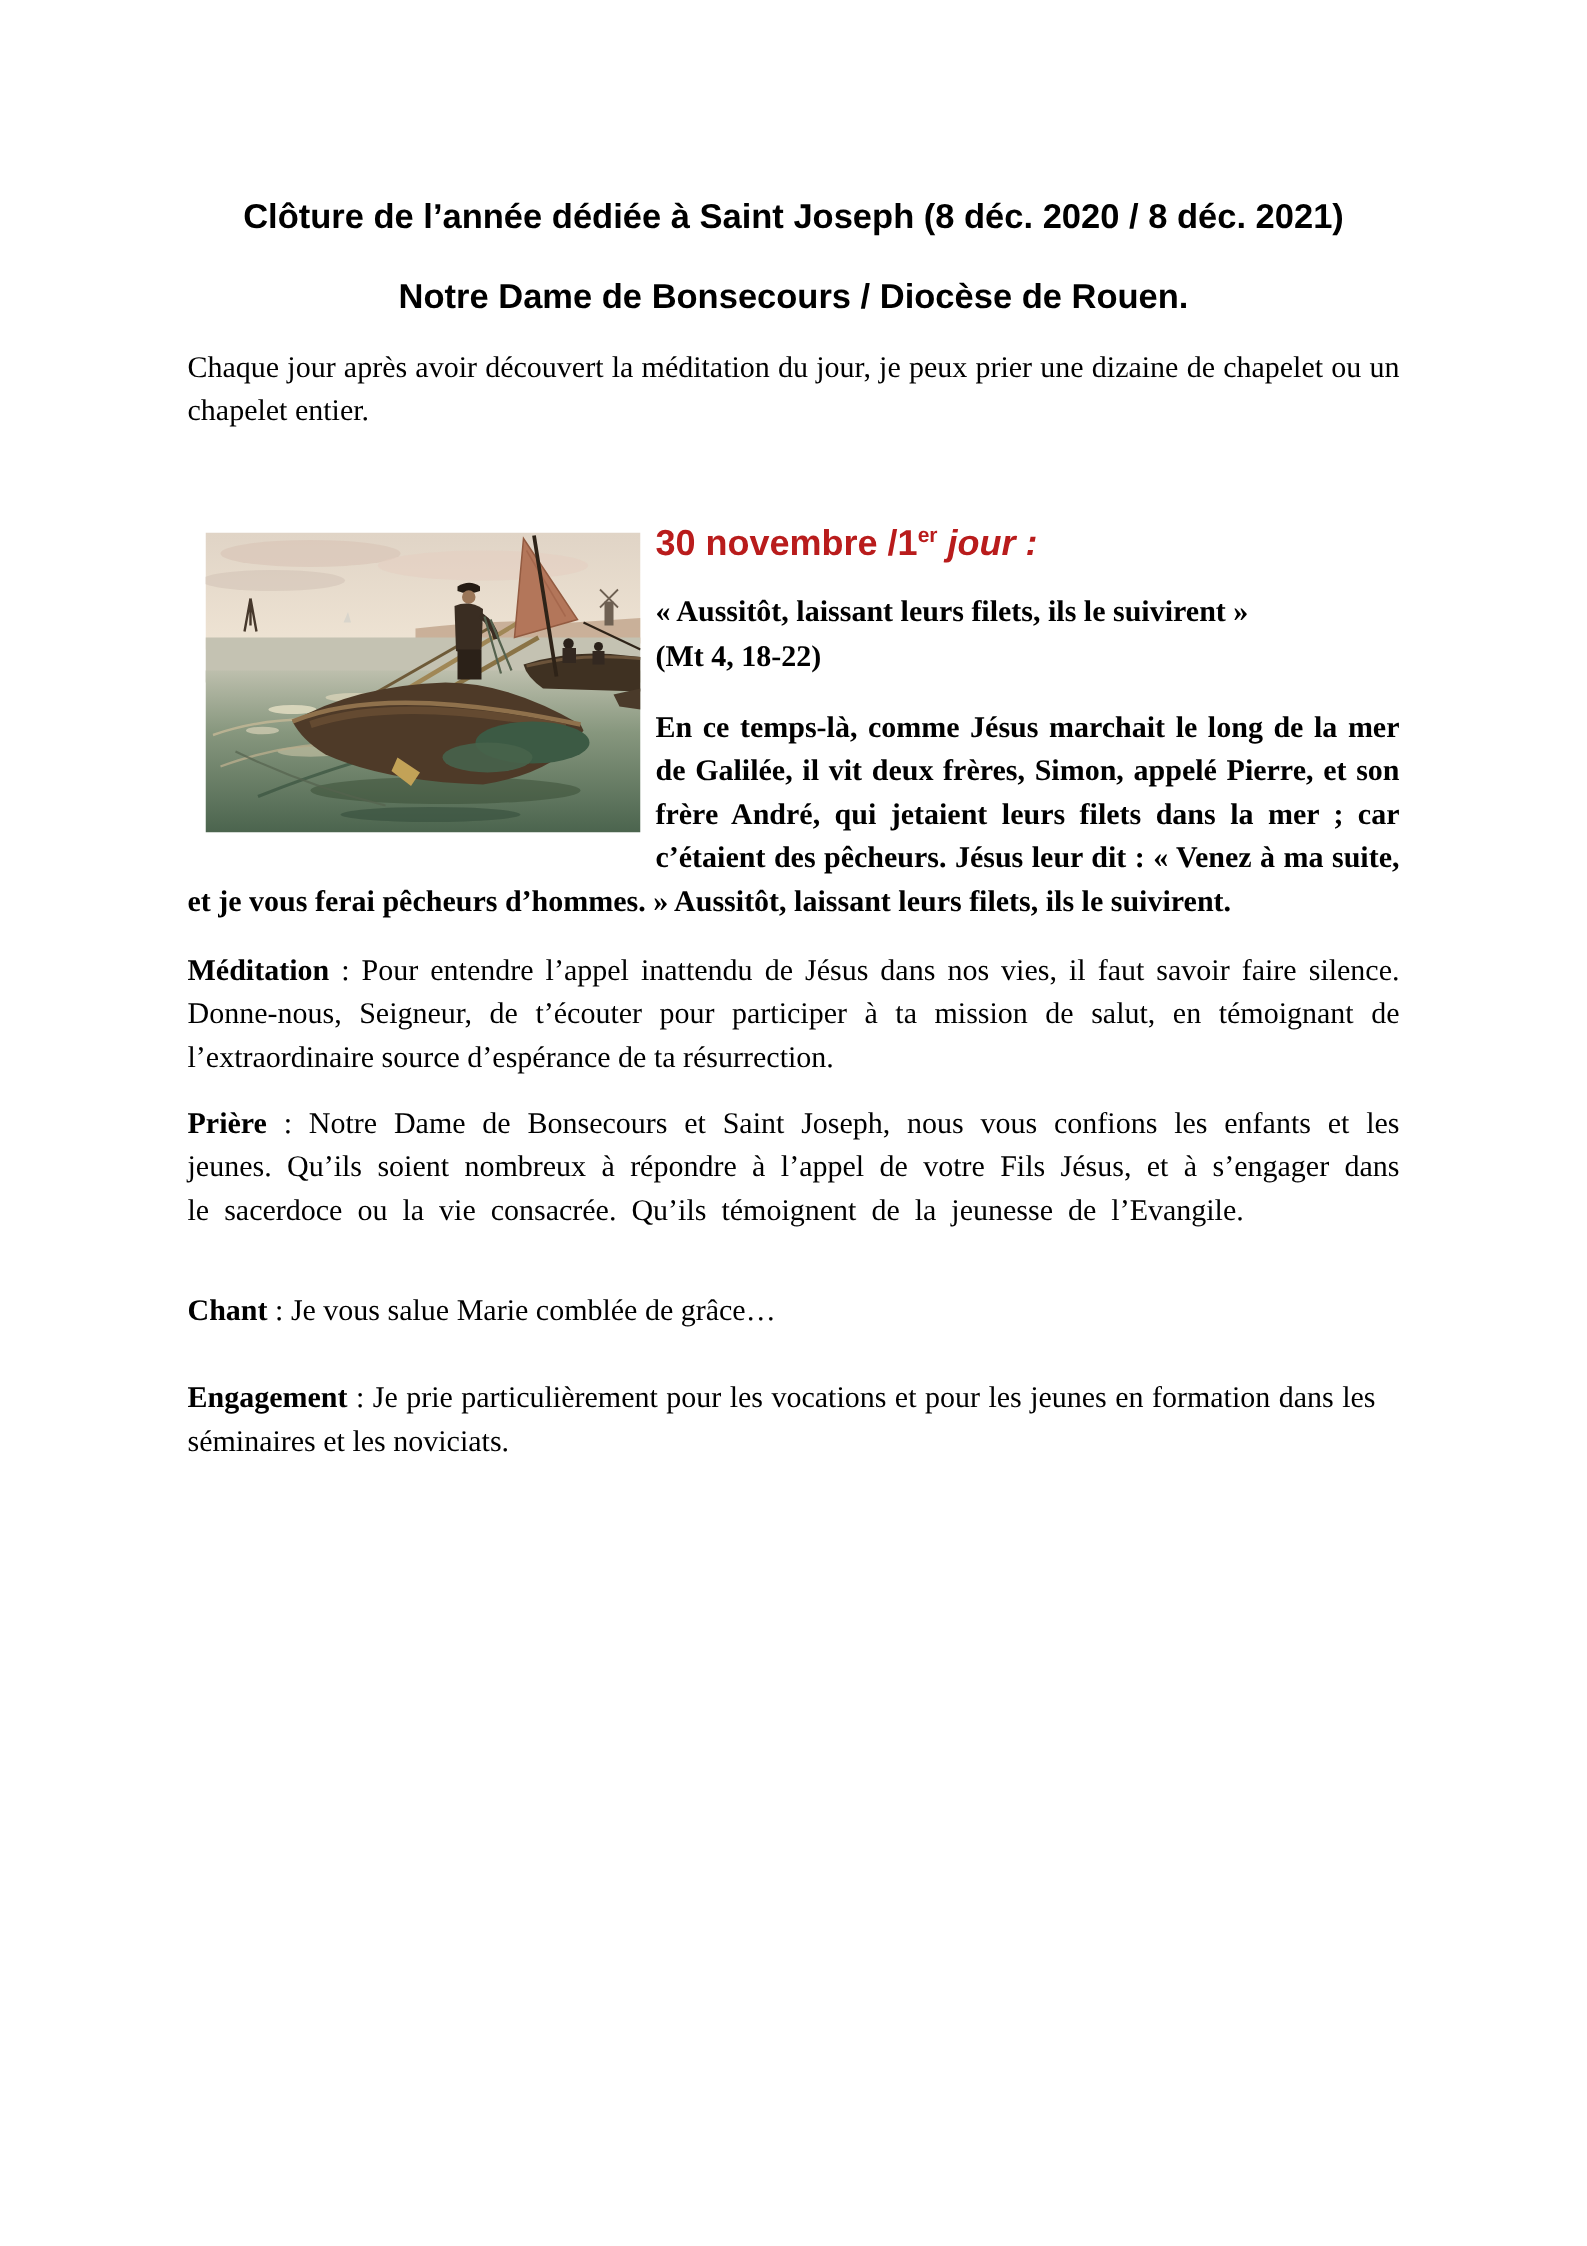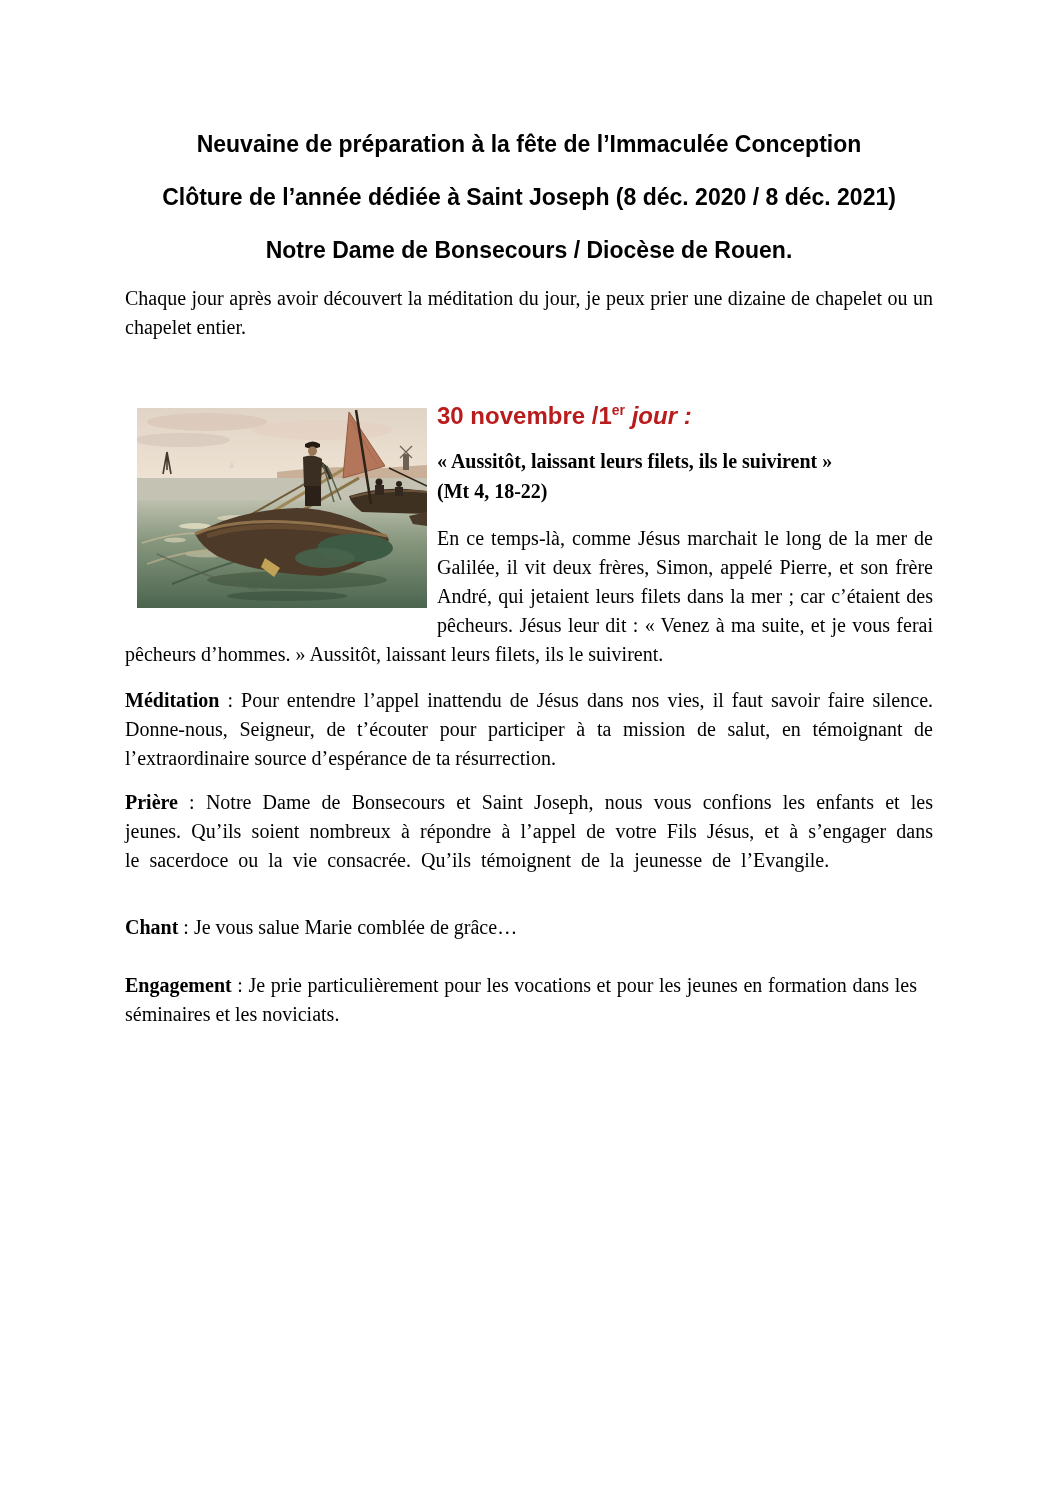--- a/index.html
+++ b/index.html
@@ -68,20 +68,21 @@
     font-size: 20px;
     line-height: 30px;
   }
 
   p.gospel {
     margin: 18px 0 0 0;
     font-family: "Liberation Serif", serif;
     font-size: 20px;
     line-height: 29px;
     text-align: justify;
+    font-weight: bold;
   }
 
   p.labeled {
     clear: both;
     font-family: "Liberation Serif", serif;
     font-size: 20px;
     line-height: 29px;
     text-align: justify;
   }
   p.labeled strong { font-weight: bold; }
@@ -89,21 +90,20 @@
   p.priere      { margin: 15px 0 0 0; word-spacing: 5px; }
   p.chant       { margin: 38px 0 0 0; }
   p.engagement  { margin: 29px 16px 0 0; }
 </style>
 </head>
 <body>
 
 <div class="page">
 
   <header>
-    <h1 class="title">Neuvaine de préparation à la fête de l’Immaculée Conception</h1>
     <h1 class="title">Clôture de l’année dédiée à Saint Joseph (8 déc. 2020 / 8 déc. 2021)</h1>
     <h1 class="title">Notre Dame de Bonsecours / Diocèse de Rouen.</h1>
   </header>
 
   <p class="intro">Chaque jour après avoir découvert la méditation du jour, je peux prier une dizaine de chapelet ou un chapelet entier.</p>
 
   <section class="day">
 
     <figure class="painting">
       <svg viewBox="0 0 290 200" width="290" height="200" aria-hidden="true">

